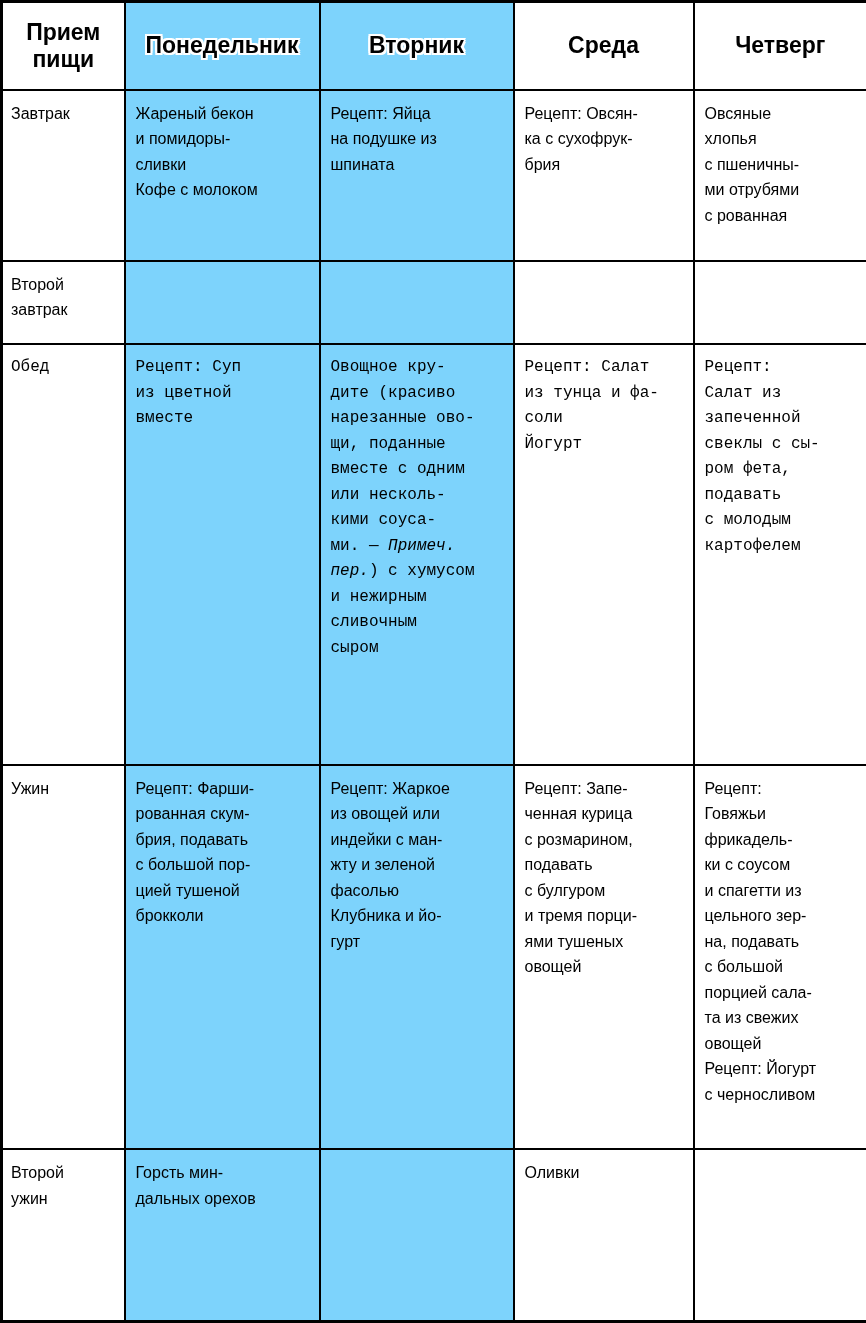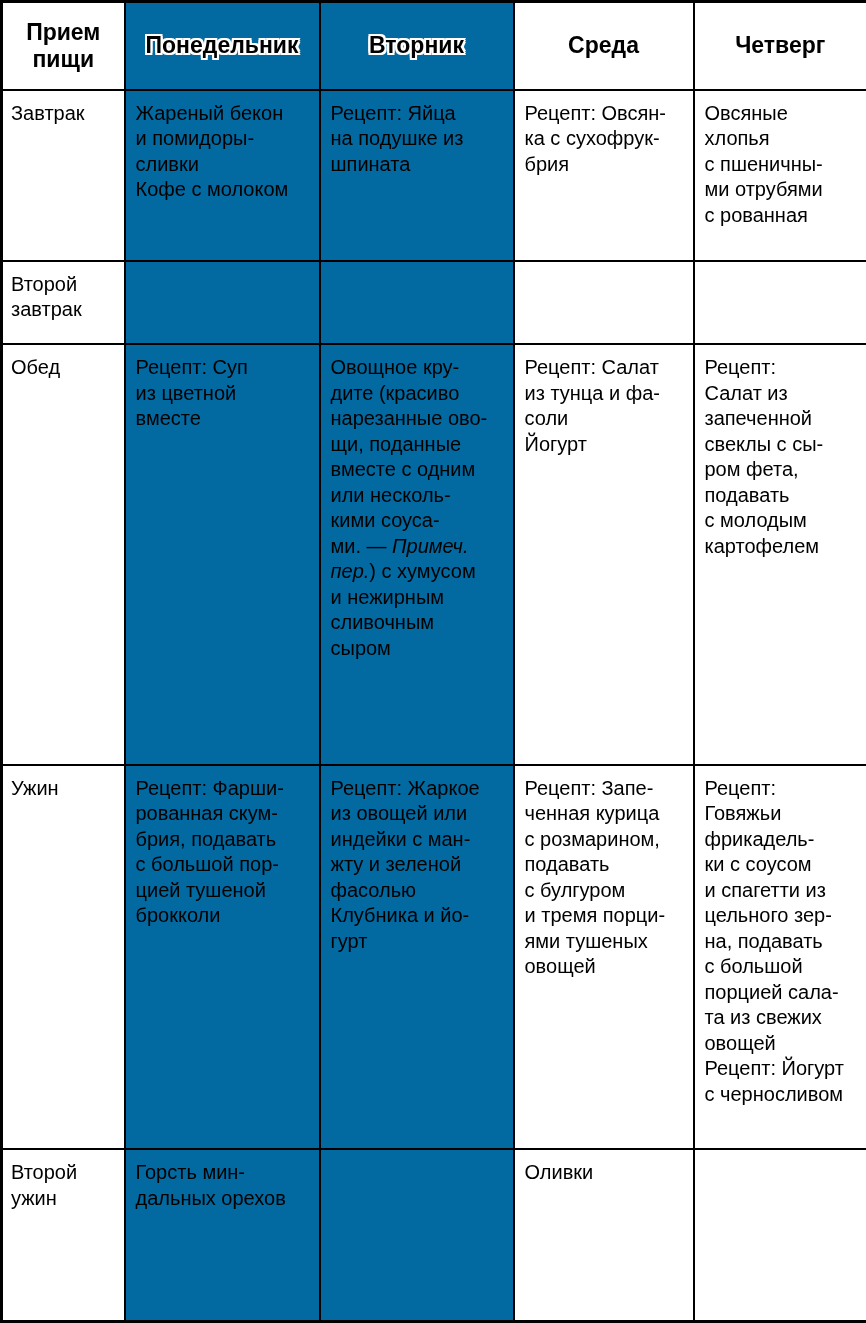--- a/index.html
+++ b/index.html
@@ -33,35 +33,35 @@
   }
   th {
     vertical-align: middle;
     text-align: center;
     font-weight: bold;
     font-size: 23px;
     line-height: 27px;
     padding: 4px 2px;
   }
   td {
-    font-size: 20px;
+    font-size: 16px;
     line-height: 25.5px;
     padding: 10px 4px 6px 10px;
   }
   td.meal-cell { padding-left: 8px; }
 
   thead tr { height: 88px; }
   tr.rh0 { height: 164px; }
   tr.rh1 { height: 80px;  }
-  tr.rh2 { height: 402px; }
+  tr.rh2 { height: 402px; font-family: Liberation Mono, monospace; }
   tr.rh3 { height: 98px;  }
   tr.rh4 { height: 368px; }
   tr.rh5 { height: 165px; }
 
-  .shaded { background: #0369a1; }
+  .shaded { background: #7dd3fc; }
   .halo {
     text-shadow:
       -2px -2px 0 #ffffff,  2px -2px 0 #ffffff,
       -2px  2px 0 #ffffff,  2px  2px 0 #ffffff,
       -2px  0   0 #ffffff,  2px  0   0 #ffffff,
        0   -2px 0 #ffffff,  0    2px 0 #ffffff;
   }
   .line { white-space: nowrap; }
   .line i { font-style: italic; }
 </style>

